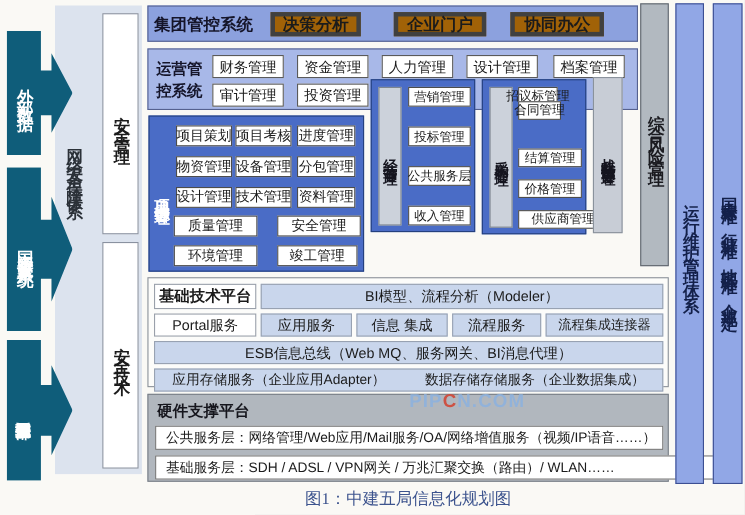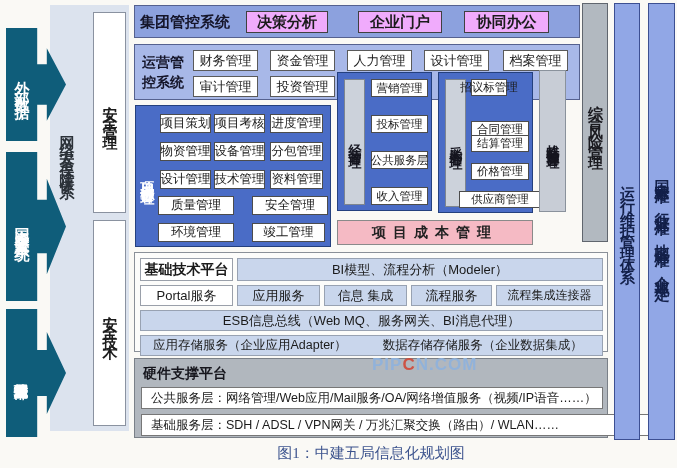--- a/index.html
+++ b/index.html
@@ -18,21 +18,21 @@
   .sec-box{left:93px;width:33px;background:#ffffff;border:1px solid #8a92a0;}
   .sec-box .vtext{font-size:15px;letter-spacing:10px;color:#1b1b1b;font-weight:600;}
   .arrow{background:#0f5d7a;
     clip-path:polygon(0 0,52% 0,52% 32%,68% 32%,68% 18%,100% 50%,68% 82%,68% 68%,52% 68%,52% 100%,0 100%);}
   .arrow .vtext{position:absolute;left:0;top:0;width:31px;height:100%;
     display:flex;align-items:center;justify-content:center;color:#ffffff;font-weight:600;}
 
   
   .panel1{left:134px;top:5px;width:446px;height:33px;background:#8ca1de;border:1px solid #55618f;}
   .panel1-label{left:5px;top:7px;font-size:15px;font-weight:700;color:#15152a;text-align:center;}
-  .wbox{background:#f0abfc;border:1px solid #404040;font-weight:700;font-size:15px;}
+  .wbox{background:#a16207;border:4px solid #404040;font-weight:700;font-size:15px;}
   .p1box{top:5px;height:22px;}
 
   
   .panel2{left:134px;top:44px;width:446px;height:56px;background:#a8b8e8;border:1px solid #55618f;}
   .panel2-label{left:7px;top:7px;width:46px;font-size:14px;font-weight:700;color:#15152a;
                 word-break:break-all;line-height:1.45;}
   .sbox{background:#ffffff;border:1px solid #5a5a5a;font-size:13px;height:21px;}
 
   
   .bluebox{background:#4a6cc6;border:1px solid #24407e;}
@@ -126,24 +126,24 @@
     <div class="abs cell center" style="left:33px;top:42px;width:57px;height:18px;">投标管理</div>
     <div class="abs cell center" style="left:33px;top:78px;width:57px;height:18px;">公共服务层</div>
     <div class="abs cell center" style="left:33px;top:114px;width:57px;height:18px;">收入管理</div>
   </div>
 
   <div class="abs bluebox" style="left:438px;top:72px;width:95px;height:141px;">
     <div class="abs glabel center" style="left:6px;top:6px;width:21px;height:128px;">
       <span class="vtext">采购管理</span>
     </div>
     <div class="abs cell center" style="left:32px;top:6px;width:36px;height:17px;">招议标管理</div>
-    <div class="abs cell center" style="left:32px;top:48px;width:58px;height:17px;">合同管理</div>
+    <div class="abs cell center" style="left:32px;top:19px;width:39px;height:17px;">合同管理</div>
     <div class="abs cell center" style="left:32px;top:62px;width:58px;height:17px;">结算管理</div>
     <div class="abs cell center" style="left:32px;top:90px;width:58px;height:17px;">价格管理</div>
-    <div class="abs cell center" style="left:20px;top:118px;width:82px;height:17px;">供应商管理</div>
+    <div class="abs cell center" style="left:32px;top:118px;width:82px;height:17px;">供应商管理</div>
   </div>
 
   <div class="abs strategy center">
     <span class="vtext">战略与预算管理</span>
   </div>
 
   <div class="abs bluebox pm-box">
     <div class="abs pm-label center">
       <span class="vtext">项目综合管理</span>
     </div>
@@ -155,32 +155,31 @@
     <div class="abs pcell center" style="left:134px;top:36px;width:53px;">分包管理</div>
     <div class="abs pcell center" style="left:24px;top:64px;width:51px;">设计管理</div>
     <div class="abs pcell center" style="left:78px;top:64px;width:51px;">技术管理</div>
     <div class="abs pcell center" style="left:134px;top:64px;width:53px;">资料管理</div>
     <div class="abs pcell center" style="left:22px;top:90px;width:76px;">质量管理</div>
     <div class="abs pcell center" style="left:116px;top:90px;width:76px;">安全管理</div>
     <div class="abs pcell center" style="left:22px;top:117px;width:76px;">环境管理</div>
     <div class="abs pcell center" style="left:116px;top:117px;width:73px;">竣工管理</div>
   </div>
 
-  <div class="abs pink center">项目成本管理</div>
 
   <div class="abs panel4">
     <div class="abs lblbox center" style="left:5px;top:5px;width:93px;height:23px;">基础技术平台</div>
     <div class="abs bbox center" style="left:102px;top:5px;width:366px;height:23px;">BI模型、流程分析（Modeler）</div>
     <div class="abs lblbox center" style="left:5px;top:32px;width:93px;height:21px;font-weight:400;font-size:13px;">Portal服务</div>
     <div class="abs bbox center" style="left:102px;top:32px;width:83px;height:21px;">应用服务</div>
     <div class="abs bbox center" style="left:189px;top:32px;width:83px;height:21px;">信息 集成</div>
     <div class="abs bbox center" style="left:276px;top:32px;width:81px;height:21px;">流程服务</div>
     <div class="abs bbox center" style="left:361px;top:32px;width:107px;height:21px;font-size:12px;">流程集成连接器</div>
     <div class="abs bbox center" style="left:5px;top:57px;width:463px;height:21px;">ESB信息总线（Web MQ、服务网关、BI消息代理）</div>
-    <div class="abs bbox" style="left:5px;top:82px;width:463px;height:21px;display:flex;align-items:center;gap:36px;font-size:12.5px;padding-left:12px;">
+    <div class="abs bbox" style="left:5px;top:82px;width:463px;height:21px;display:flex;align-items:center;justify-content:center;gap:36px;font-size:12.5px;">
       <span>应用存储服务（企业应用Adapter）</span>
       <span>数据存储存储服务（企业数据集成）</span>
     </div>
   </div>
 
   <div class="abs panel5">
     <span class="abs panel5-label">硬件支撑平台</span>
     <div class="abs hrow" style="left:6px;top:28px;width:462px;height:22px;">公共服务层：网络管理/Web应用/Mail服务/OA/网络增值服务（视频/IP语音……）</div>
     <div class="abs hrow" style="left:6px;top:55px;width:526px;height:22px;">基础服务层：SDH / ADSL / VPN网关 / 万兆汇聚交换（路由）/ WLAN……</div>
   </div>

